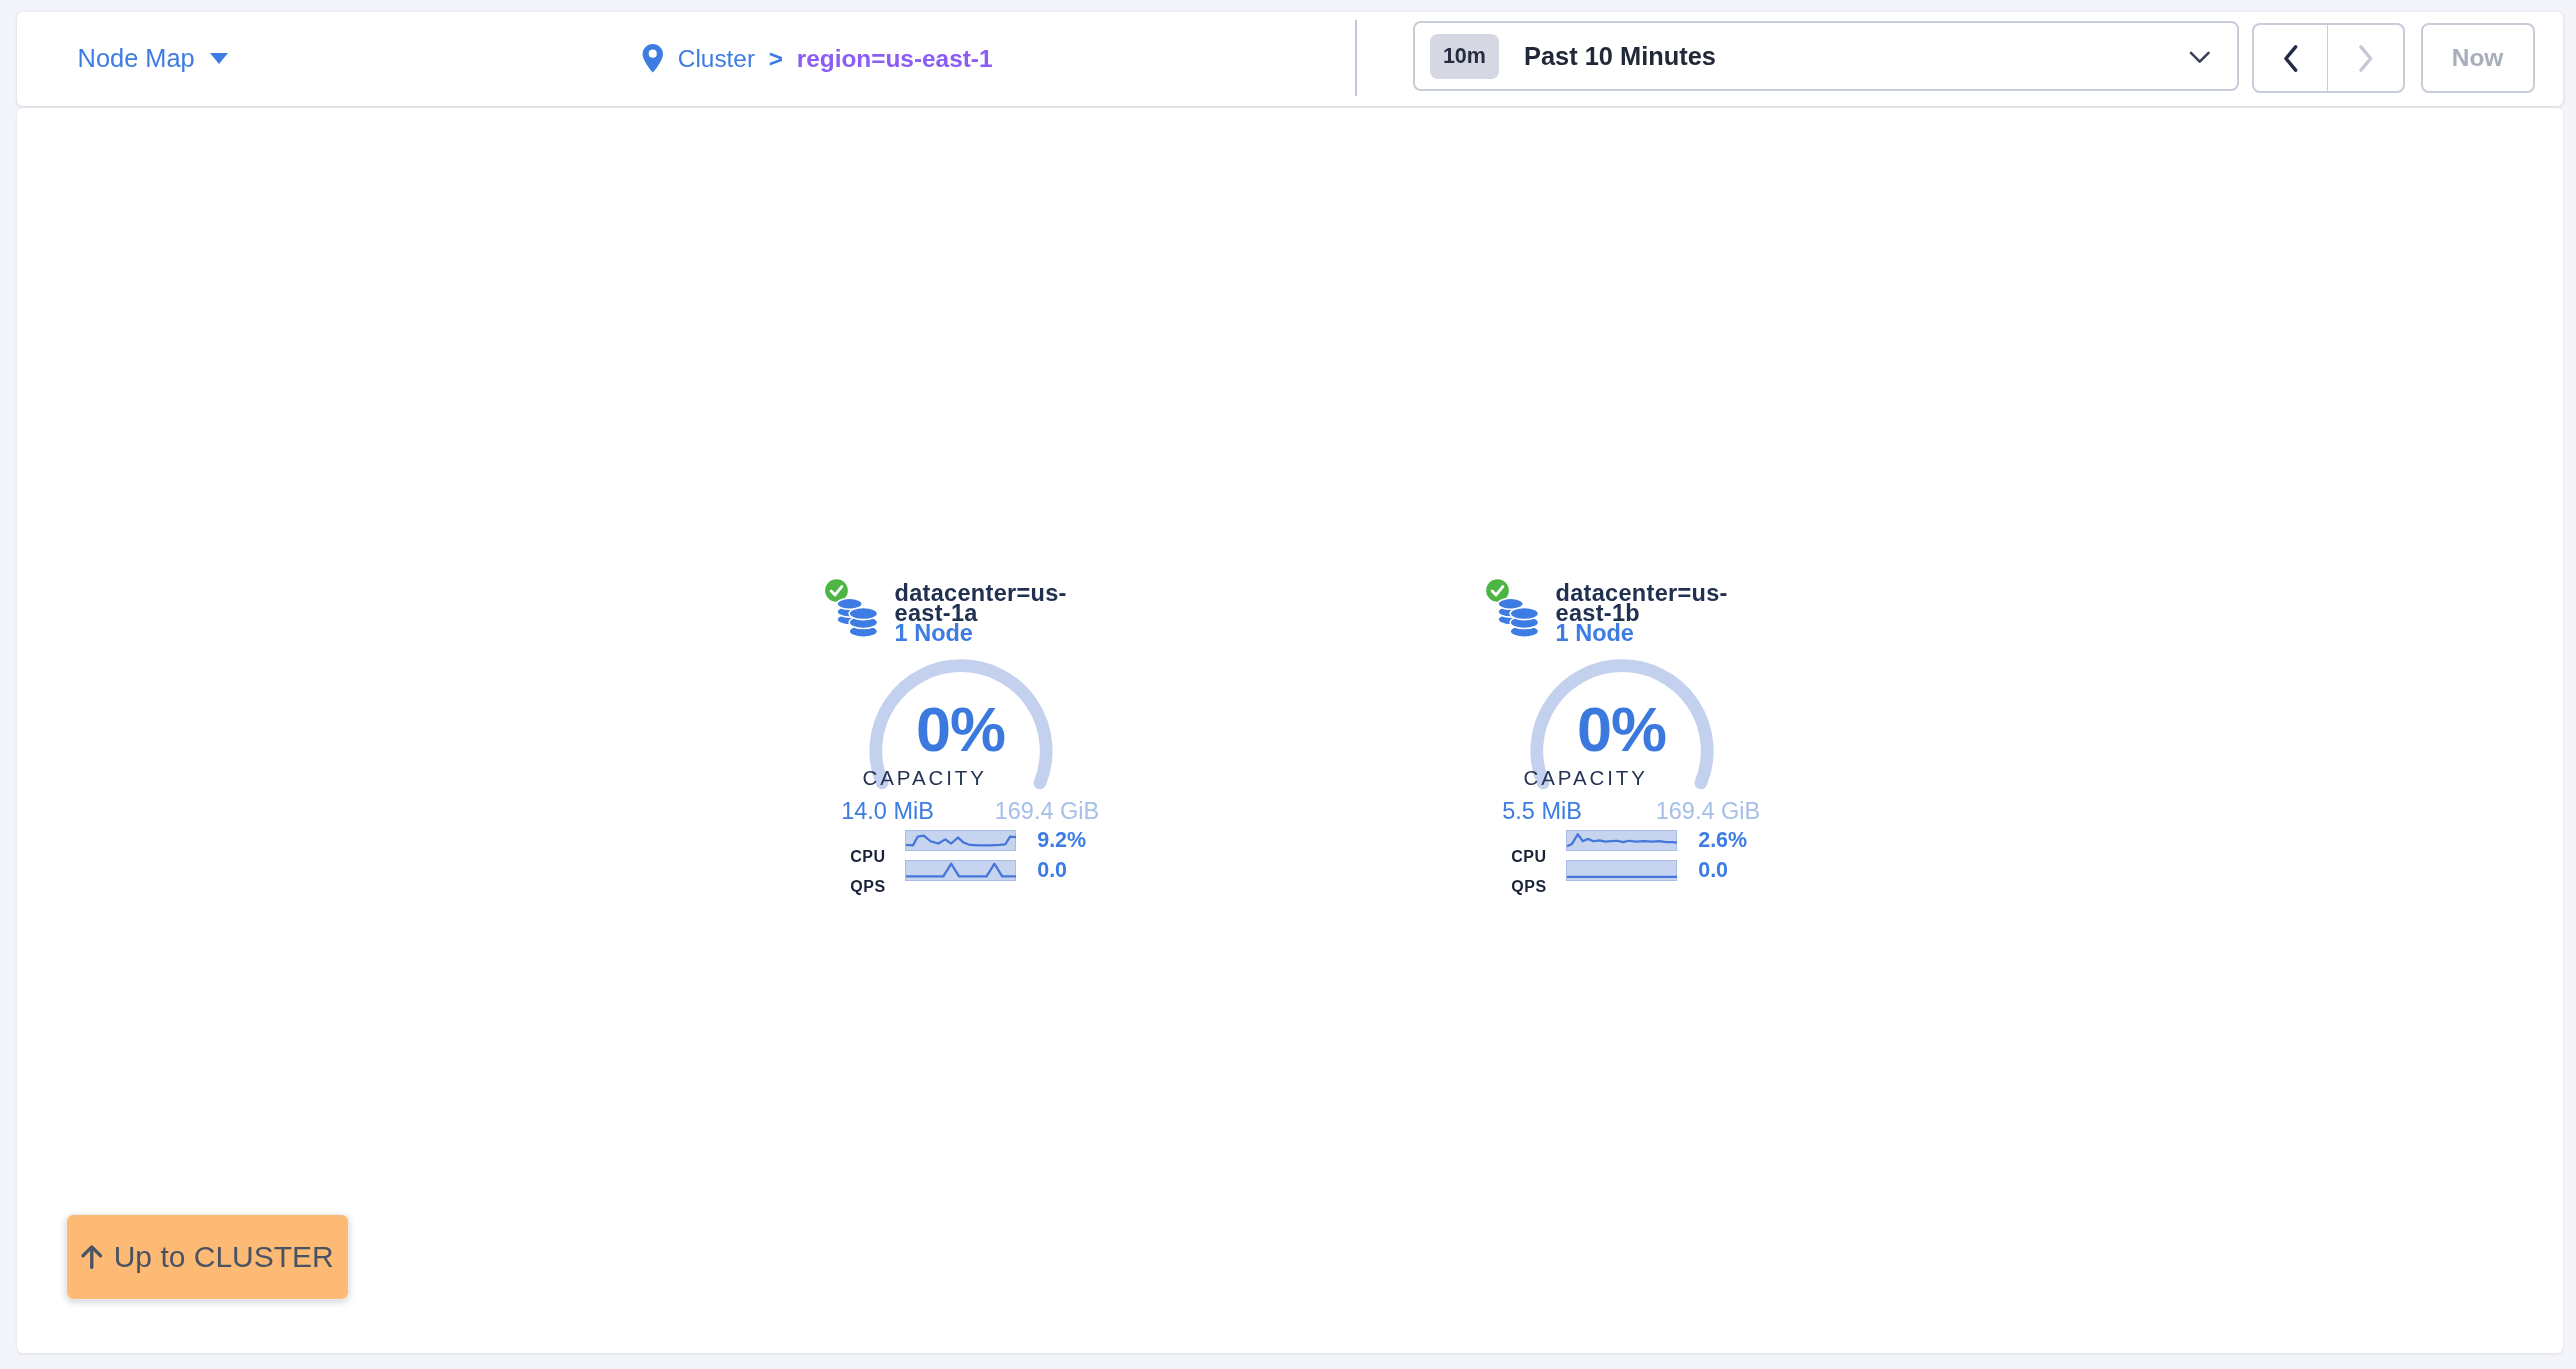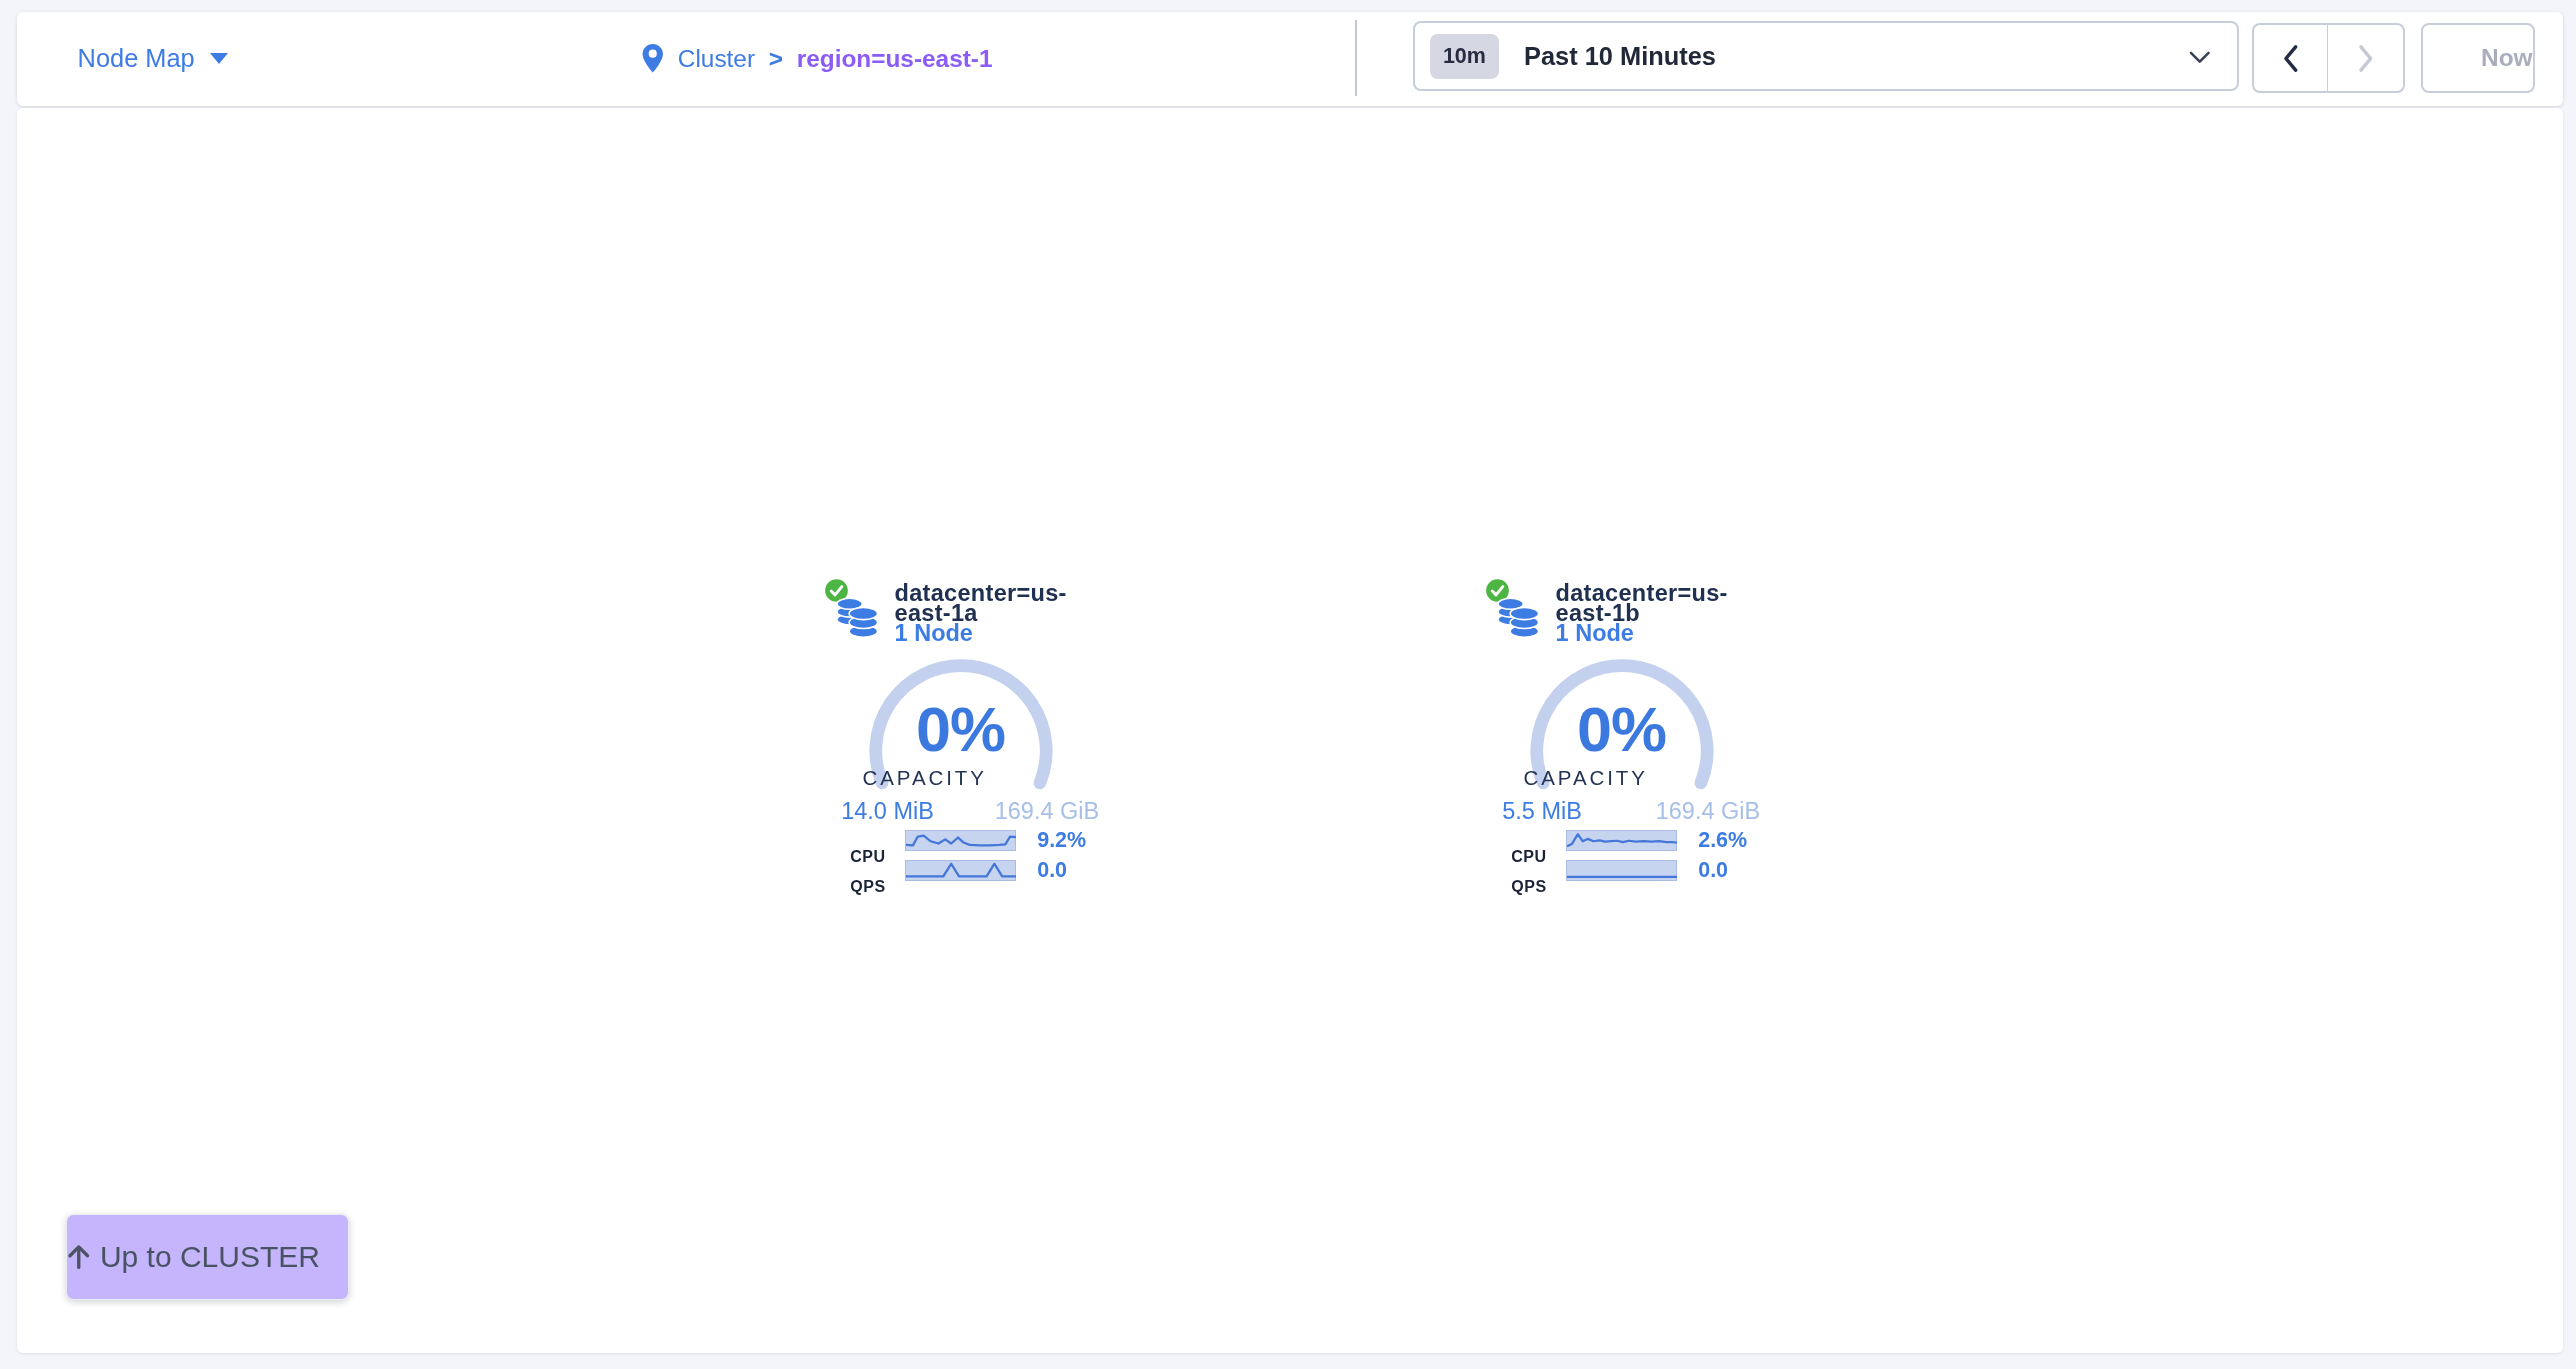--- a/index.html
+++ b/index.html
@@ -57,21 +57,21 @@
   }
   .nav-btn {
     flex:1 1 50%; display:flex; align-items:center; justify-content:center;
     background:none; border:none; cursor:pointer;
   }
   .nav-btn.prev { border-right:1px solid #c7cdd9; }
   .now-btn {
     position:absolute; left:2404px; top:11.7px; width:114px; height:70px;
     border:2px solid #c7cdd9; border-radius:7.8px; background:#fff;
     font-family:"Liberation Sans", sans-serif;
-    font-size:24.4px; font-weight:700; color:#a9aebc; cursor:default;text-align:right;
+    font-size:24.4px; font-weight:700; color:#a9aebc; cursor:default;
   }
 
   
   .canvas {
     position:absolute; left:16.6px; top:108px; width:2546px; height:1245px;
     background:#ffffff; border-radius:5.9px;
     box-shadow:0 1px 2.9px rgba(60,64,90,.12);
   }
 
   
@@ -107,23 +107,23 @@
   .spark-box {
     margin-left:19.6px; width:111px; height:20.5px;
     background:#c7d4f0; border:1px solid #a9bce6;
   }
   .spark-box svg { display:block; }
   .metric-value { margin-left:21px; font-size:21.5px; font-weight:700; color:#3d7ce3; }
 
   
   .up-btn {
     position:absolute; left:49px; top:1106px; width:283px; height:86px;
-    background:#c4b5fd; border:1px solid #ebecf1; border-radius:7.8px;
+    background:#fdba74; border:1px solid #ebecf1; border-radius:7.8px;
     box-shadow:0 2px 7.8px rgba(40,44,64,.22);
-    display:flex; align-items:center; gap:9.8px;
+    display:flex; align-items:center; justify-content:center; gap:9.8px;
     font-family:"Liberation Sans", sans-serif;
     font-size:30px; color:#495262; cursor:pointer;
   }
 </style>
 </head>
 <body>
 
 <div class="page">
 
   <header class="topbar">

